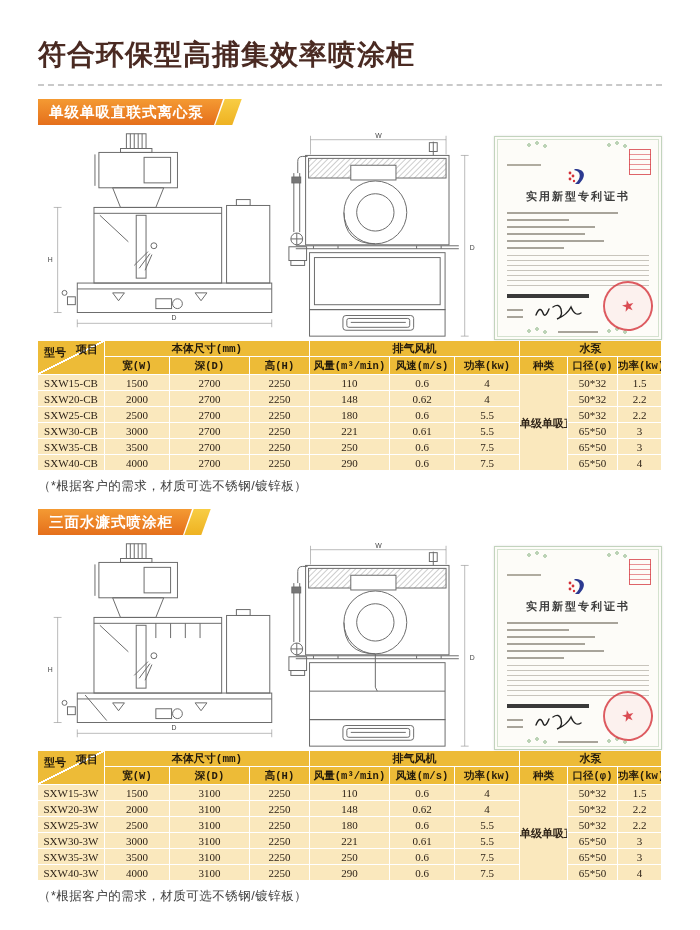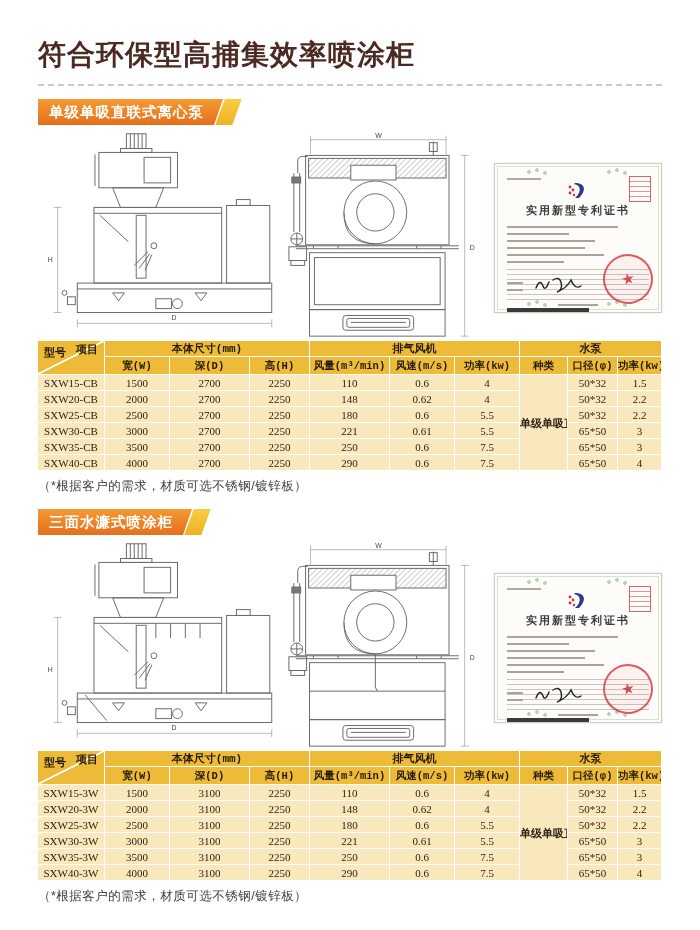--- a/index.html
+++ b/index.html
@@ -24,23 +24,23 @@
   .fig-row{height:208px;margin-top:3px;display:flex;align-items:flex-start;}
   .fig-row svg{display:block;}
   .fig-side{width:250px;height:206px;}
   .fig-plan{width:198px;height:212px;margin-left:0px;}
   .cert-wrap{margin-left:16px;margin-top:8px;}
   .tech{stroke:#6a6a6a;fill:none;stroke-width:1;}
   .tech-thin{stroke:#8a8a8a;fill:none;stroke-width:.6;}
   .dimtxt{font-size:7px;fill:#444;font-family:"Liberation Sans",sans-serif;}
 
   
-  .cert{width:168px;height:150px;background:#fdfcf8;position:relative;
+  .cert{width:168px;height:204px;background:#fdfcf8;position:relative;
       border:1px solid #c2d4bd;box-shadow:inset 0 0 0 2px #fdfcf8,inset 0 0 0 3px #d4e2cf,0 0 2px rgba(0,0,0,.12);
-      padding:10px 12px;box-sizing:border-box;overflow:hidden;margin-top:27px;}
+      padding:23px 12px;box-sizing:border-box;overflow:hidden;}
   .cert .corner{position:absolute;width:26px;height:12px;
       background:radial-gradient(circle 2px at 4px 6px,#bcd3b6 90%,transparent),
                  radial-gradient(circle 2px at 12px 4px,#bcd3b6 90%,transparent),
                  radial-gradient(circle 2px at 20px 7px,#bcd3b6 90%,transparent);}
   .cert .c-tl{top:2px;left:30px;} .cert .c-tr{top:2px;right:30px;}
   .cert .c-bl{bottom:2px;left:30px;} .cert .c-br{bottom:2px;right:30px;}
   .cert .certnum{width:34px;height:2px;background:#b0aca0;margin-top:4px;}
   .cert .logo{display:block;margin:2px auto 0 auto;}
   .cert .cert-title{text-align:center;font-family:"Liberation Serif",serif;color:#3c3c3c;
       font-size:11px;letter-spacing:2px;margin-top:3px;font-weight:bold;white-space:nowrap;}

